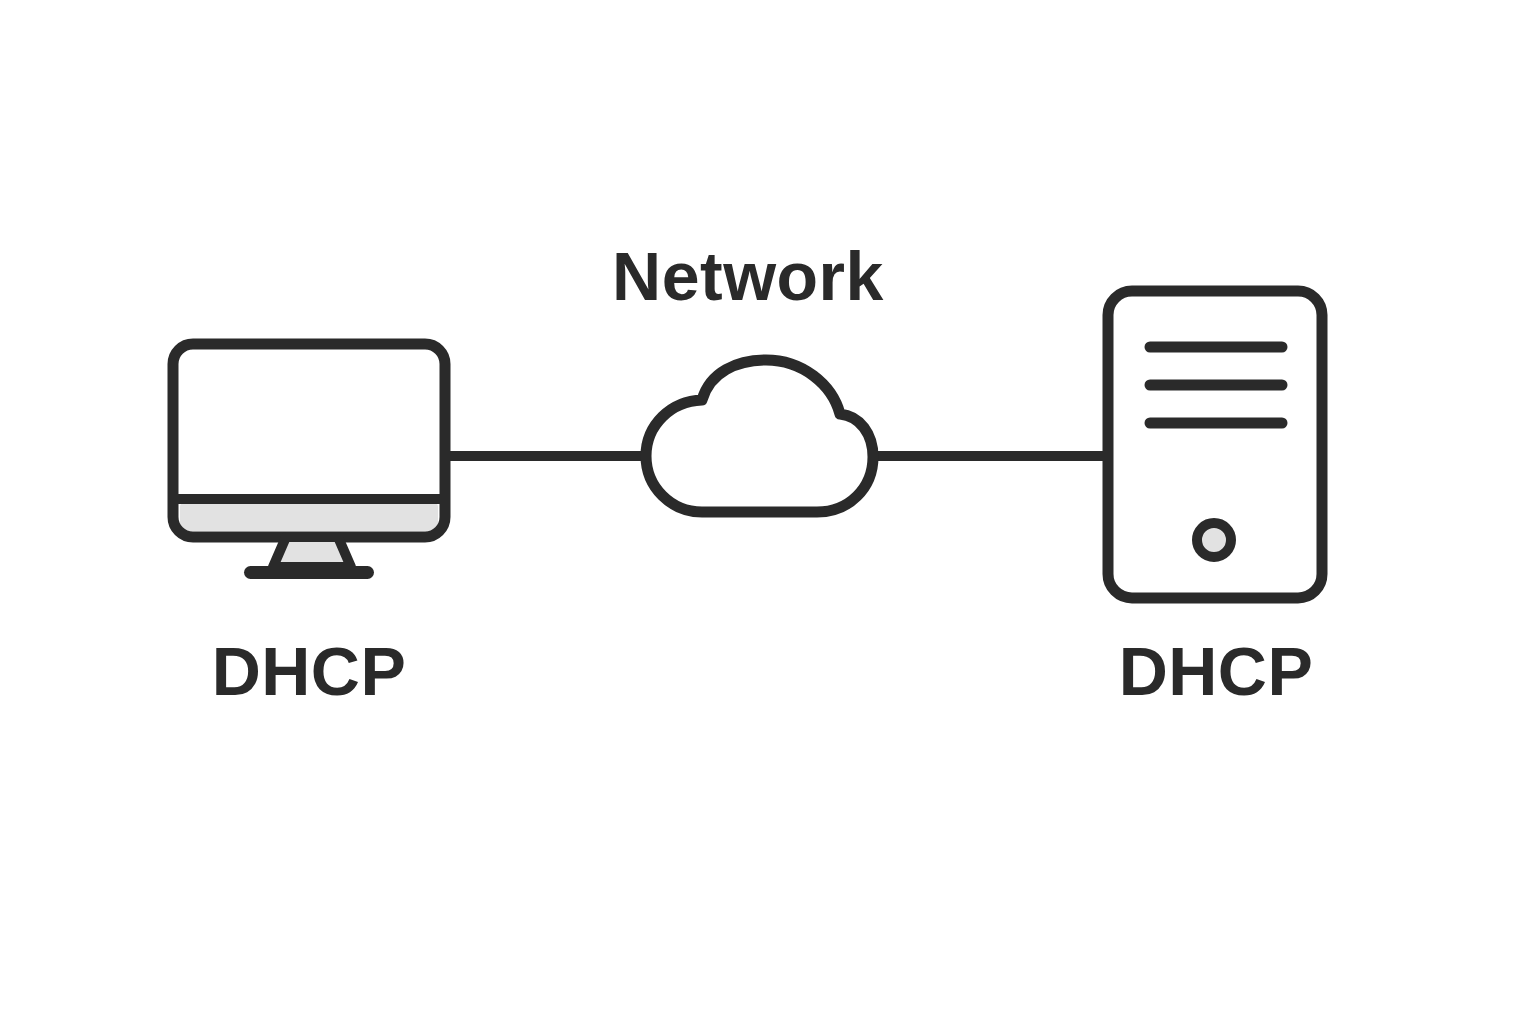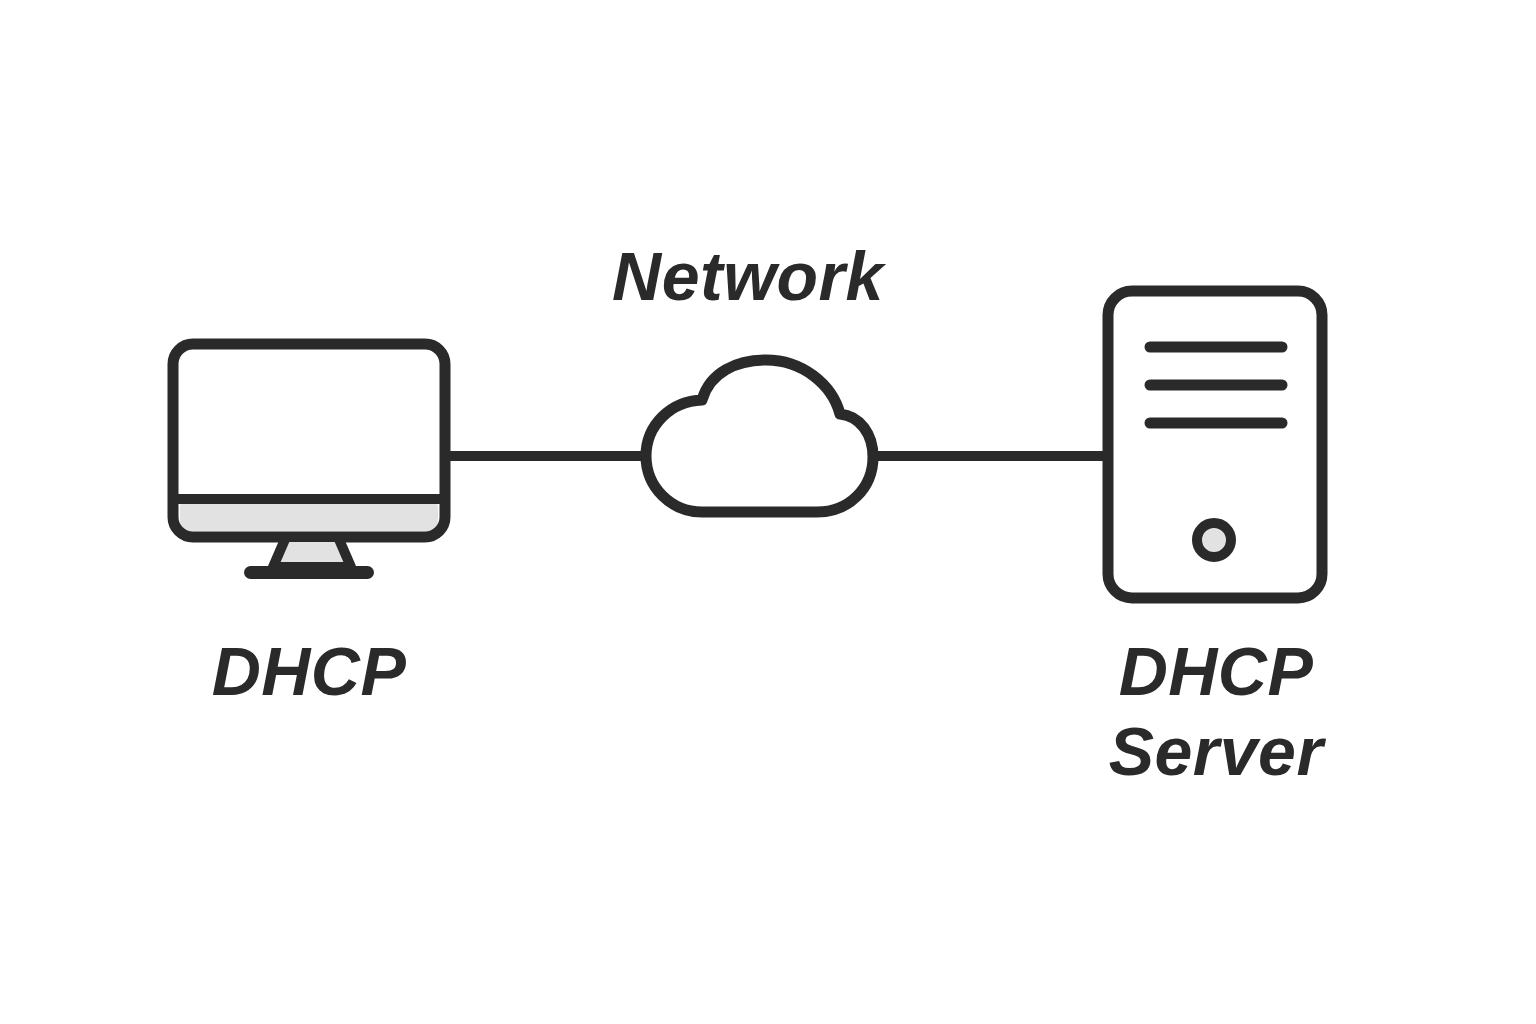--- a/index.html
+++ b/index.html
@@ -24,21 +24,20 @@
   .label {
     position: absolute;
     transform: translateX(-50%);
     color: var(--ink);
     font-weight: bold;
     font-size: 68px;
     line-height: 80px;
     text-align: center;
     letter-spacing: 0.5px;
     white-space: pre;
-    font-style: italic;
   }
 </style>
 </head>
 <body>
 
 <div class="canvas">
 
   <svg class="diagram-svg" width="1536" height="1024" viewBox="0 0 1536 1024">
 
     <line x1="440" y1="456" x2="656" y2="456" class="ink-stroke" stroke-width="10"></line>
@@ -77,15 +76,15 @@
       <line x1="1150" y1="385" x2="1282" y2="385" class="ink-stroke" stroke-width="11" stroke-linecap="round"></line>
       <line x1="1150" y1="423" x2="1282" y2="423" class="ink-stroke" stroke-width="11" stroke-linecap="round"></line>
       <circle cx="1214" cy="540" r="17" class="gray-fill ink-stroke" stroke-width="10"></circle>
     </g>
   </svg>
 
   <div class="label" style="left: 748px; top: 236px;">Network</div>
 
   <div class="label" style="left: 309px; top: 631px;"><span>DHCP</span><br></div>
 
-  <div class="label" style="left: 1216px; top: 631px;"><span>DHCP</span><br><span>Server</span></div>
+  <div class="label" style="left: 1216px; top: 631px;"><span>DHCP</span><br></div>
 
 </div>
 
 </body></html>

